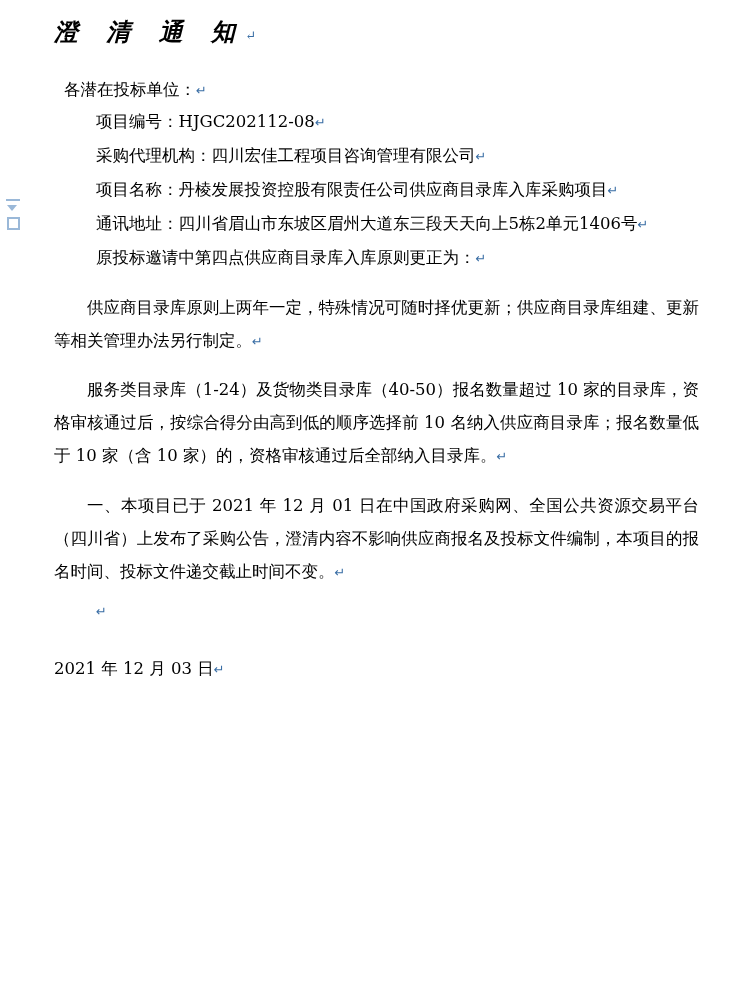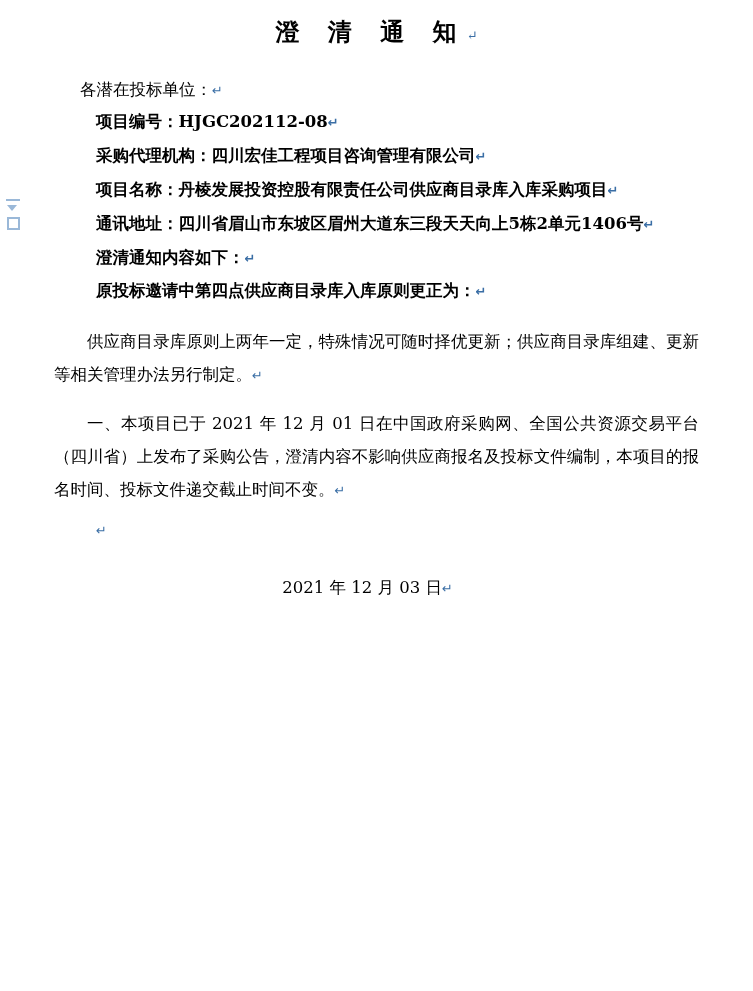--- a/index.html
+++ b/index.html
@@ -16,65 +16,64 @@
     overflow: hidden;
   }
   .page {
     position: relative;
     width: 753px;
     height: 991px;
     box-sizing: border-box;
     padding: 0 54px 0 54px;
   }
   .doc-title {
-    text-align: center;
     font-size: 24px;
     font-weight: bold;
     letter-spacing: 10px;
     margin: 8px 0 0 0;
     padding-top: 8px;
     font-family: "DejaVu Serif", "Liberation Serif", serif;
+    font-style: italic;
   }
   .title-mark {
     font-size: 13px;
     font-weight: normal;
     color: #3a6ea5;
     letter-spacing: 0;
     vertical-align: baseline;
   }
   .salutation {
     font-size: 16.5px;
     margin-top: 26px;
-    margin-left: 26px;
+    margin-left: 10px;
     line-height: 1.9;
   }
   .field-line {
     font-size: 16.5px;
     line-height: 2.05;
     margin-left: 42px;
     white-space: nowrap;
-    font-weight: bold;
   }
   .para {
     font-size: 16.5px;
     line-height: 2.0;
     text-indent: 33px;
     text-align: justify;
   }
   .para.tight {
     margin-top: 14px;
   }
   .pilcrow {
     color: #3a6ea5;
     font-size: 13px;
     font-family: "DejaVu Sans", "Liberation Sans", sans-serif;
   }
   .signature {
     font-size: 16.5px;
-    text-align: center;
+    text-align: left;
     margin-top: 30px;
     padding-right: 18px;
   }
   .blank-line {
     height: 24px;
     margin-left: 42px;
     font-size: 13px;
   }
   .left-marks {
     position: absolute;
@@ -134,33 +133,33 @@
   <div class="field-line">
     <span>项目名称：</span><span>丹棱发展投资控股有限责任公司供应商目录库入库采购项目</span><span class="pilcrow">↵</span>
   </div>
 
   <div class="field-line">
     <span>通讯地址：</span><span>四川省眉山市东坡区眉州大道东三段天天向上5栋2单元1406号</span><span class="pilcrow">↵</span>
   </div>
 
 
 
-  <div class="field-line">
-    <span>澄清通知内容如下：</span><span class="pilcrow">↵</span>
-  </div>
 
   <div class="field-line">
     <span>原投标邀请中第四点供应商目录库入库原则更正为：</span><span class="pilcrow">↵</span>
   </div>
 
   <p class="para">
     <span>供应商目录库原则上两年一定，特殊情况可随时择优更新；供应商目录库组建、更新等相关管理办法另行制定。</span><span class="pilcrow">↵</span>
   </p>
 
 
+  <p class="para tight">
+    <span>服务类目录库（1-24）及货物类目录库（40-50）报名数量超过 10 家的目录库，资格审核通过后，按综合得分由高到低的顺序选择前 10 名纳入供应商目录库；报名数量低于 10 家（含 10 家）的，资格审核通过后全部纳入目录库。</span><span class="pilcrow">↵</span>
+  </p>
 
   <p class="para tight">
     <span>一、本项目已于 2021 年 12 月 01 日在中国政府采购网、全国公共资源交易平台（四川省）上发布了采购公告，澄清内容不影响供应商报名及投标文件编制，本项目的报名时间、投标文件递交截止时间不变。</span><span class="pilcrow">↵</span>
   </p>
 
   <div class="blank-line">
     <span class="pilcrow">↵</span>
   </div>
 
   <div class="signature">

